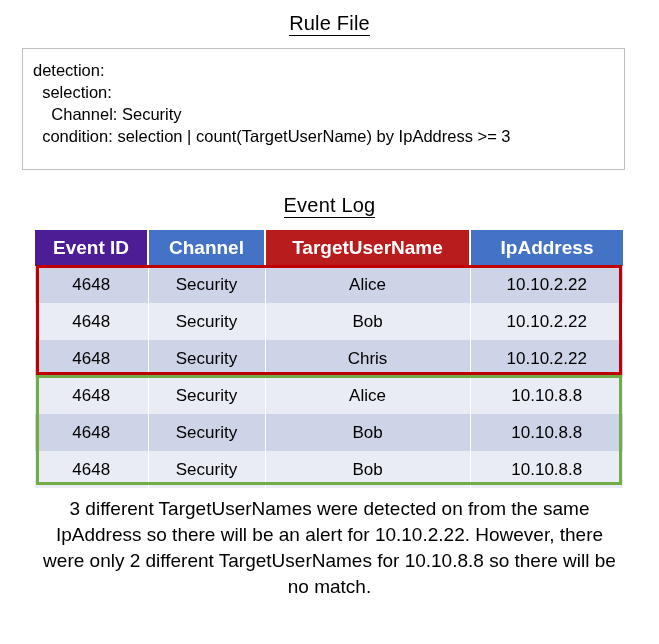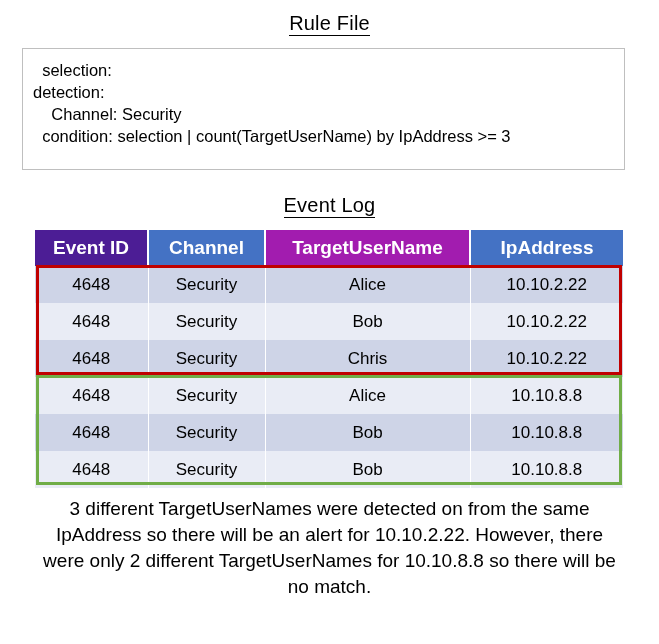--- a/index.html
+++ b/index.html
@@ -140,42 +140,42 @@
   }
 </style>
 </head>
 <body>
 
 <div class="section-title" id="rule-file-title">
   <span>Rule File</span>
 </div>
 
 <div id="rule-file-box">
+  <div class="rule-line">detection:</div>
   <div class="rule-line">  selection:</div>
-  <div class="rule-line">detection:</div>
   <div class="rule-line">    Channel: Security</div>
   <div class="rule-line">  condition: selection | count(TargetUserName) by IpAddress &gt;= 3</div>
 </div>
 
 <div class="section-title" id="event-log-title">
   <span>Event Log</span>
 </div>
 
 <table id="event-table">
   <colgroup>
     <col class="col-eventid">
     <col class="col-channel">
     <col class="col-target">
     <col class="col-ip">
   </colgroup>
   <thead>
     <tr>
       <th style="background-color: #4c1d95;">Event ID</th>
       <th style="background-color: rgb(68, 114, 196);">Channel</th>
-      <th style="background-color: #a21caf;">TargetUserName</th>
+      <th style="background-color: #b91c1c;">TargetUserName</th>
       <th style="background-color: rgb(68, 114, 196);">IpAddress</th>
     </tr>
   </thead>
   <tbody>
     <tr class="band-dark">
       <td style="background-color: rgb(206, 212, 231);">4648</td>
       <td style="background-color: rgb(206, 212, 231);">Security</td>
       <td style="background-color: rgb(206, 212, 231);">Alice</td>
       <td style="background-color: rgb(206, 212, 231);">10.10.2.22</td>
     </tr>

